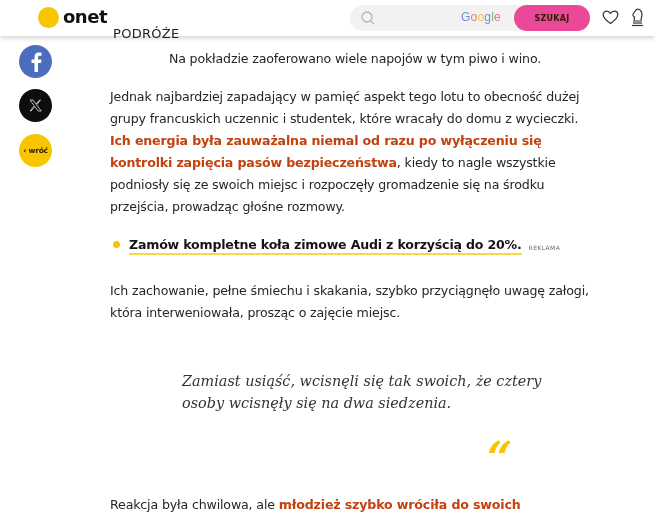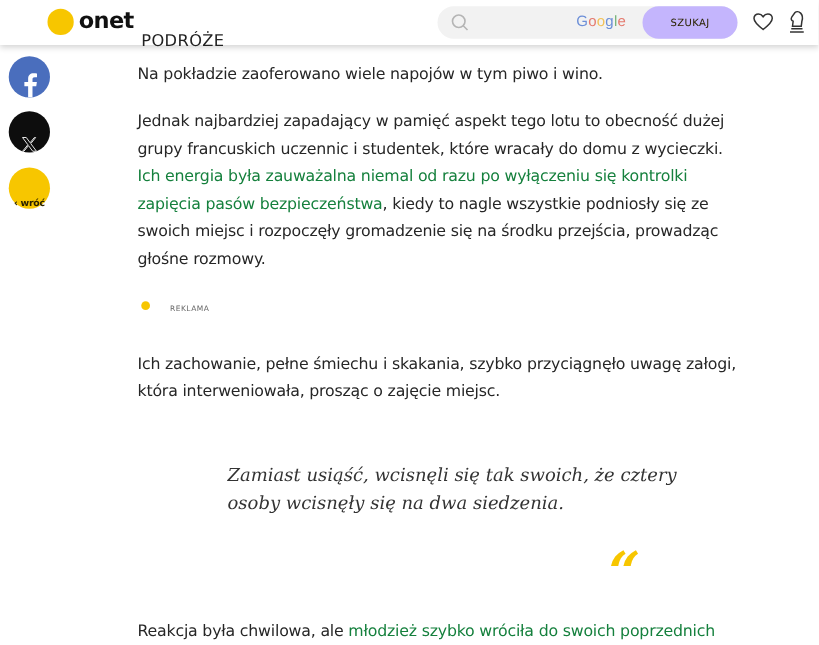--- a/index.html
+++ b/index.html
@@ -27,42 +27,42 @@
   .google-label {
     position: absolute; left: 111px; top: 5px; font-size: 12px; font-family: "Liberation Sans", sans-serif;
     letter-spacing: 0.2px;
     text-align: center;
   }
   .google-label .g1 { color: #6c8fd8; } .google-label .g2 { color: #e57a6e; }
   .google-label .g3 { color: #f2c25a; } .google-label .g4 { color: #6c8fd8; }
   .google-label .g5 { color: #78b47a; } .google-label .g6 { color: #e57a6e; }
   .search-button {
     position: absolute; left: 514px; top: 5px; width: 76px; height: 26px;
-    background: #c4b5fd; border-radius: 13px; border: none;
-    font-family: "DejaVu Sans", sans-serif; font-size: 8px; font-weight: normal; color: #2a2200;
+    background: #ec4899; border-radius: 13px; border: none;
+    font-family: "DejaVu Sans", sans-serif; font-size: 8px; font-weight: bold; color: #2a2200;
     letter-spacing: 0.3px; cursor: pointer;
   }
   .heart-icon { position: absolute; left: 602px; top: 10px; width: 17px; height: 15px; }
   .chess-icon { position: absolute; left: 630px; top: 8px; width: 15px; height: 19px; }
 
   
   .rail-btn {
-    position: absolute; left: 7px; width: 33px; height: 33px; border-radius: 50%;
-    display: flex; align-items: flex-end; justify-content: center; cursor: pointer;
+    position: absolute; left: 19px; width: 33px; height: 33px; border-radius: 50%;
+    display: flex; align-items: center; justify-content: center; cursor: pointer;
   }
   .fb { top: 45px; background: #4a6ebd; }
   .x { top: 89px; background: #0d0d0d; }
   .back { top: 134px; background: #f7c600; }
   .back span { font-size: 7.5px; font-weight: bold; color: #2a2200; font-family: "DejaVu Sans", sans-serif; letter-spacing: -0.2px; }
   .p {
     font-family: "DejaVu Sans", sans-serif; font-size: 12.6px; line-height: 22px; color: #262626;
     letter-spacing: -0.15px;
   }
-  .p b { font-weight: normal; color: #15803d; }
-  .p1 { position: absolute; left: 110px; top: 48px; width: 490px; }
+  .p b { font-weight: bold; color: #c2410c; }
+  .p1 { position: absolute; left: 110px; top: 48px; width: 490px; text-align: center; }
   .p2 { position: absolute; left: 110px; top: 86px; width: 490px; }
   .p3 { position: absolute; left: 110px; top: 280px; width: 490px; }
   .p4 { position: absolute; left: 110px; top: 494px; width: 490px; }
 
   .ad { position: absolute; left: 113px; top: 235px; height: 22px; display: flex; align-items: center; }
   .ad-dot { width: 7px; height: 7px; border-radius: 50%; background: #f7c600; margin-right: 9px; margin-top: -4px; }
   .ad-link {
     font-family: "DejaVu Sans", sans-serif; font-weight: bold; font-size: 12.6px; color: #151515;
     border-bottom: 2px solid #f7d84a; padding-bottom: 1px; letter-spacing: -0.2px; cursor: pointer;
   }
@@ -121,20 +121,21 @@
 <div class="rail-btn back">
   <span>‹ wróć</span>
 </div>
 
 <p class="p p1">Na pokładzie zaoferowano wiele napojów w tym piwo i wino.</p>
 
 <p class="p p2"><span>Jednak najbardziej zapadający w pamięć aspekt tego lotu to obecność dużej grupy francuskich uczennic i studentek, które wracały do domu z wycieczki. </span><b>Ich energia była zauważalna niemal od razu po wyłączeniu się kontrolki zapięcia pasów bezpieczeństwa</b><span>, kiedy to nagle wszystkie podniosły się ze swoich miejsc i rozpoczęły gromadzenie się na środku przejścia, prowadząc głośne rozmowy.</span></p>
 
 <div class="ad">
   <span class="ad-dot"></span>
+  <span class="ad-link">Zamów kompletne koła zimowe Audi z korzyścią do 20%.</span>
   <span class="ad-label">REKLAMA</span>
 </div>
 
 <p class="p p3">Ich zachowanie, pełne śmiechu i skakania, szybko przyciągnęło uwagę załogi, która interweniowała, prosząc o zajęcie miejsc.</p>
 
 <blockquote class="quote">Zamiast usiąść, wcisnęli się tak swoich, że cztery osoby wcisnęły się na dwa siedzenia.</blockquote>
 <span class="quote-mark">“</span>
 
 <p class="p p4"><span>Reakcja była chwilowa, ale </span><b>młodzież szybko wróciła do swoich poprzednich</b></p>
 

